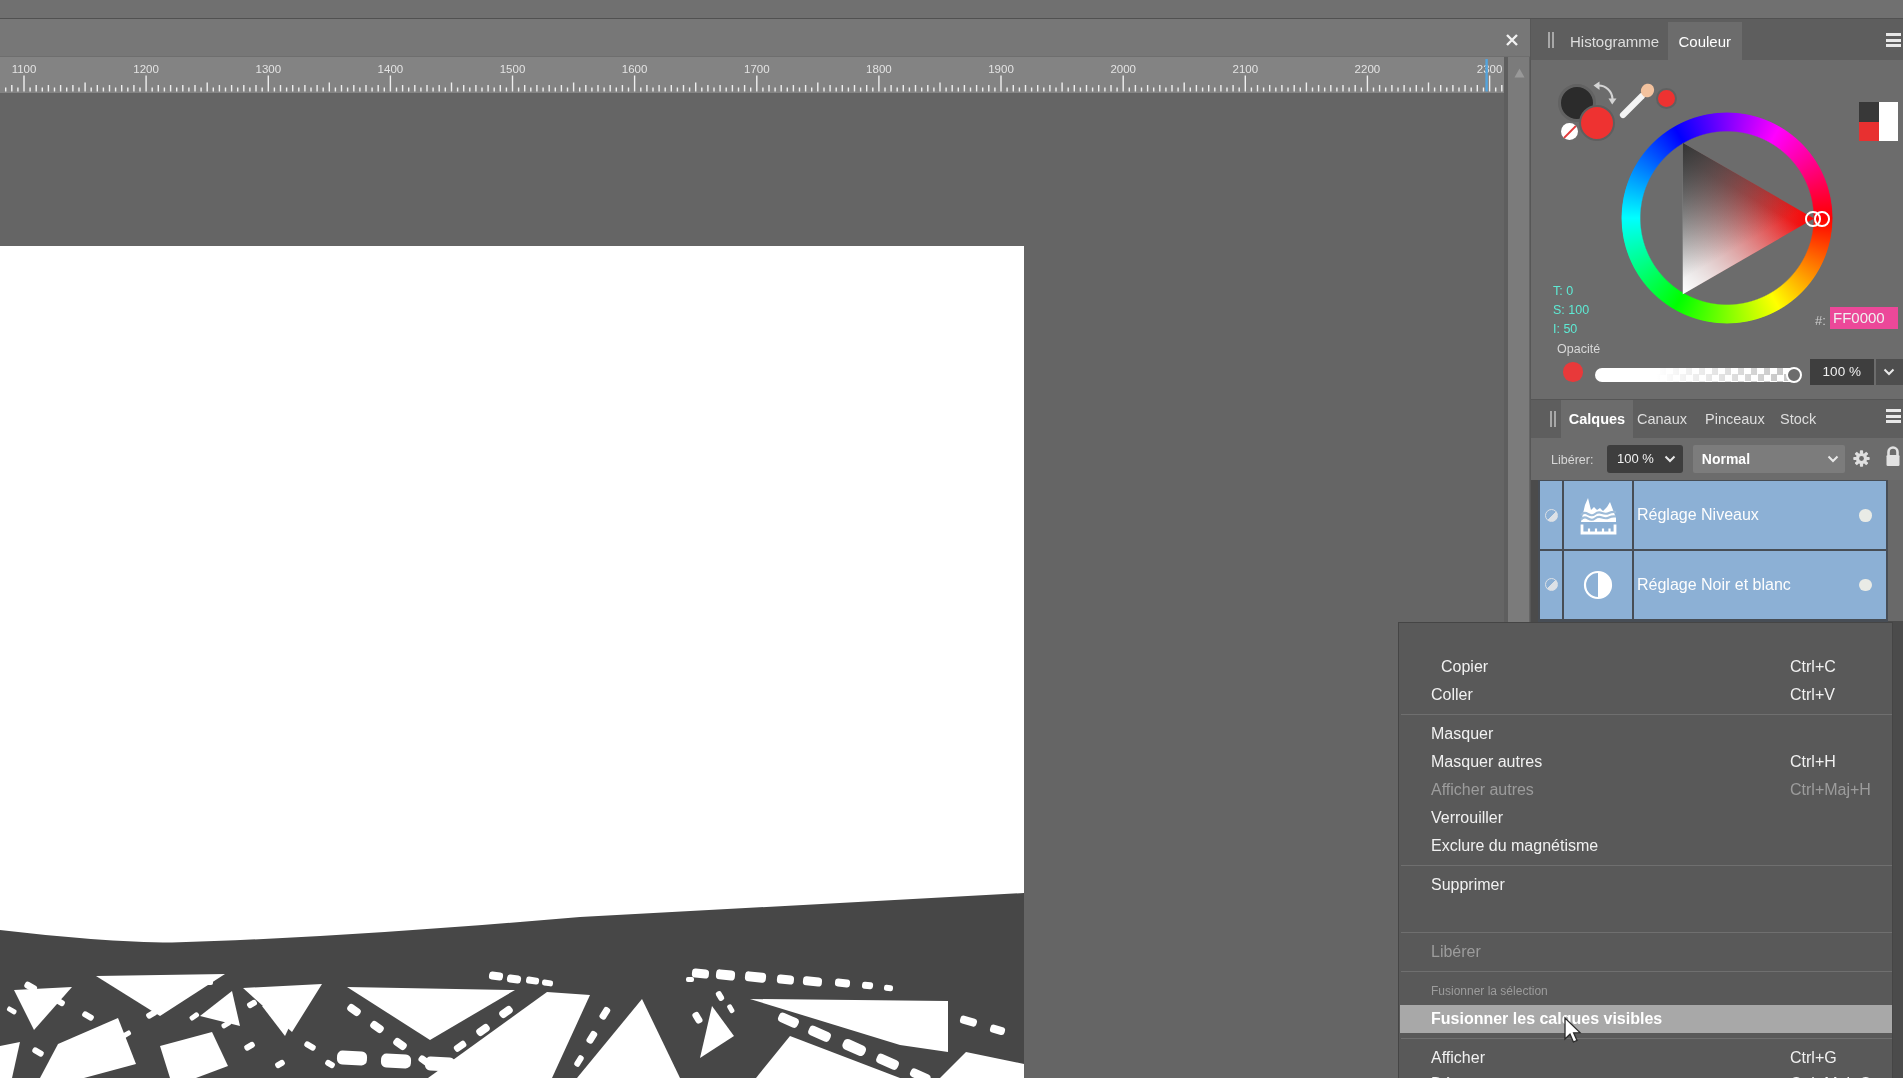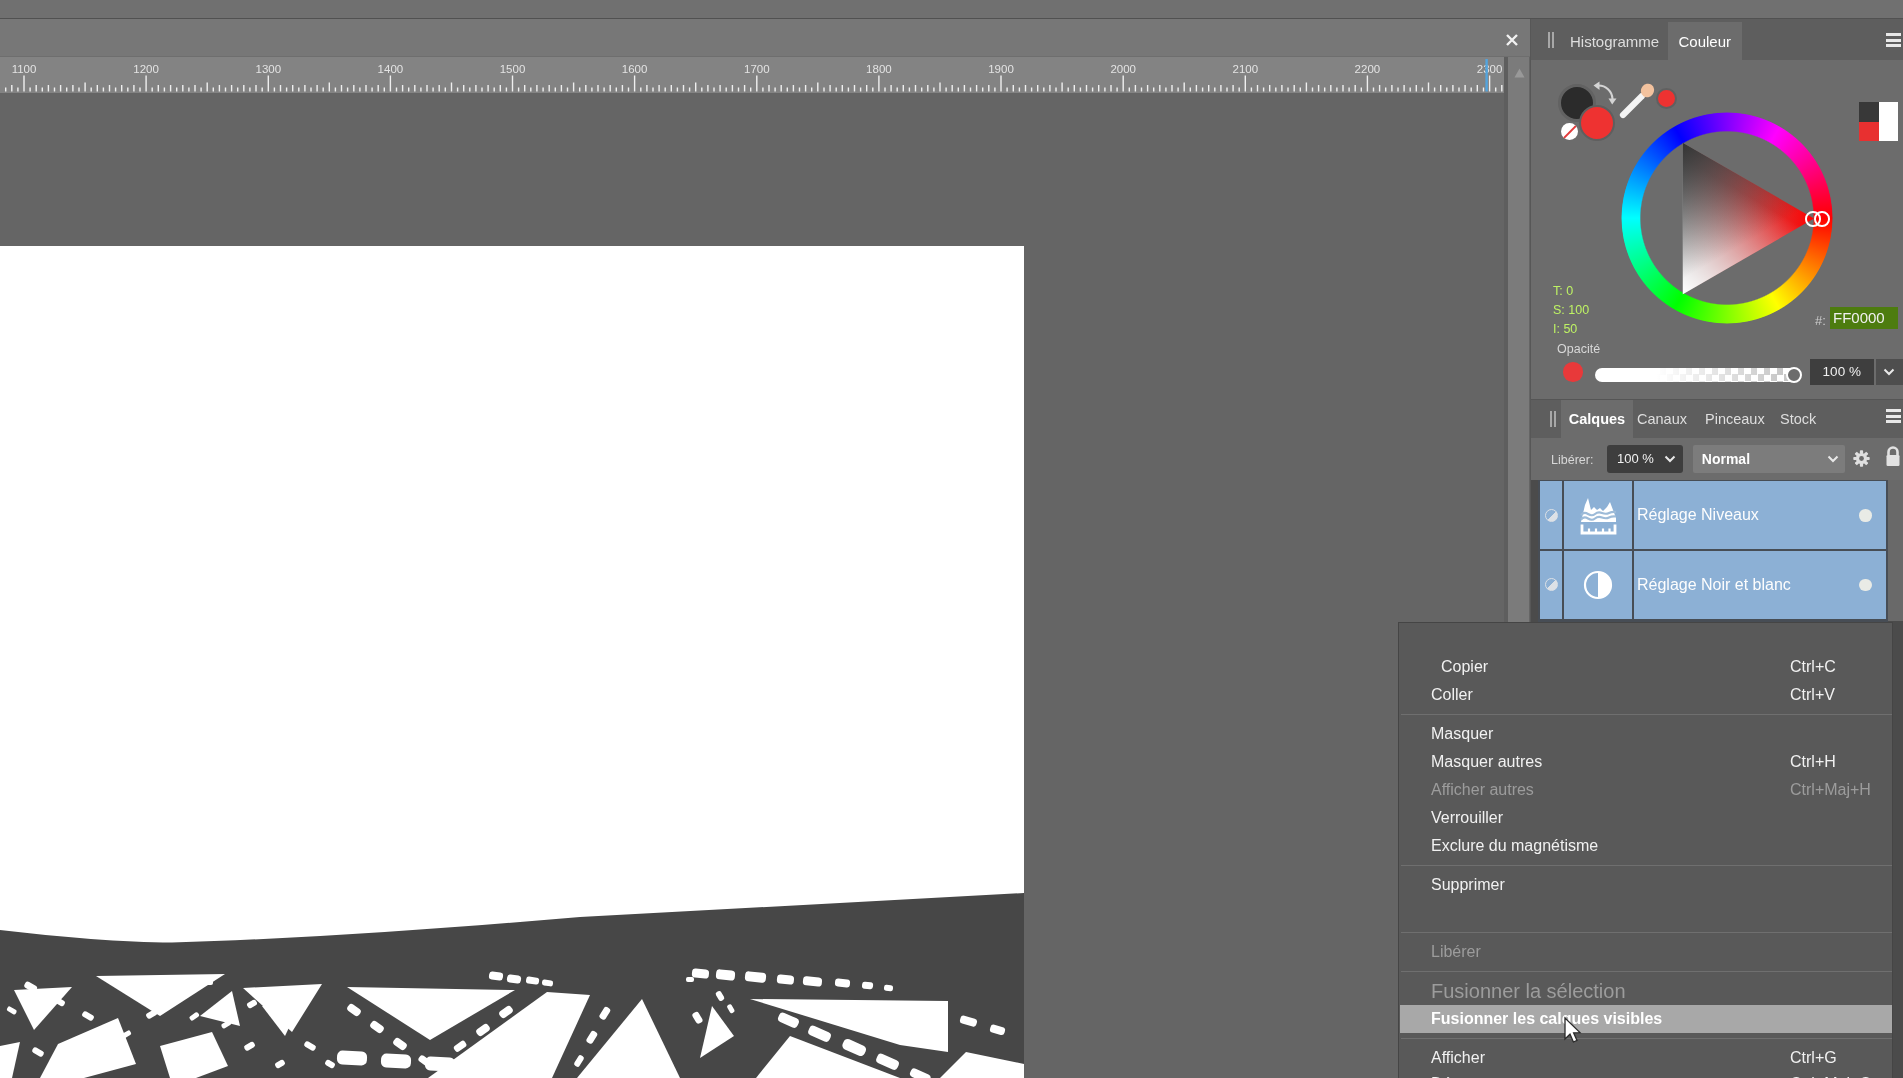--- a/index.html
+++ b/index.html
@@ -425,24 +425,24 @@
         <stop offset="0.9" stop-color="#333333" stop-opacity="0"></stop>
 </linearGradient>
 </defs>
 <polygon points="194.0,106.5 62.8,30.7 62.8,182.3" fill="url(#gs)"></polygon>
 <polygon points="194.0,106.5 62.8,30.7 62.8,182.3" fill="url(#gw)"></polygon>
 <polygon points="194.0,106.5 62.8,30.7 62.8,182.3" fill="url(#gb)"></polygon>
 </svg>
 <div class="a" style="left:1805px;top:211.2px;width:15.5px;height:15.5px;border-radius:50%;border:2.6px solid #ffffff;box-sizing:border-box"></div>
 <div class="a" style="left:1814.3px;top:211.2px;width:15.5px;height:15.5px;border-radius:50%;border:2.6px solid #ffffff;box-sizing:border-box"></div>
 
-<div class="a" style="left:1553px;top:282px;font-size:12.5px;color:#bef264;line-height:19px">T: 0<br>S: 100<br>I: 50</div>
+<div class="a" style="left:1553px;top:282px;font-size:12.5px;color:#5eead4;line-height:19px">T: 0<br>S: 100<br>I: 50</div>
 
 <div class="a" style="left:1815px;top:313px;font-size:13px;color:#cccccc">#:</div>
-<div class="a" style="left:1830px;top:306.5px;width:68px;height:22.5px;background:#4d7c0f;color:#f0f0f0;font-size:15px;line-height:22.5px">
+<div class="a" style="left:1830px;top:306.5px;width:68px;height:22.5px;background:#ec4899;color:#f0f0f0;font-size:15px;line-height:22.5px">
     <span style="position:absolute;left:3px">FF0000</span>
   </div>
 
 <div class="a" style="left:1557px;top:342px;font-size:12.5px;color:#d8d8d8">Opacité</div>
 <div class="a" style="left:1563px;top:362px;width:19.5px;height:19.5px;border-radius:50%;background:#e8393a"></div>
 <div class="a" style="left:1594.5px;top:367.5px;width:205px;height:14px;border-radius:7px;overflow:hidden;
 background-image:linear-gradient(to right,#ffffff 0%,#ffffff 30%,rgba(255,255,255,0) 92%),repeating-conic-gradient(#ffffff 0% 25%, #c7c7c7 0% 50%);
 background-size:100% 100%,13px 13px"></div>
 <div class="a" style="left:1786.2px;top:366.6px;width:16px;height:16px;border-radius:50%;border:2.5px solid #ffffff;background:#6c6c6c;box-sizing:border-box"></div>
 <div class="a" style="left:1810px;top:359px;width:63.5px;height:25.5px;background:#3e3e3e;color:#f0f0f0;font-size:13.5px;line-height:25.5px;text-align:center">100 %</div>
@@ -555,21 +555,21 @@
     </div>
     <div style="position:absolute;left:2px;top:242.7px;width:491px;height:1px;background:#6f6f6f"></div>
     <div style="position:absolute;left:1px;top:248.7px;width:493px;height:28.0px;color:#f1f1f1;font-size:16px;line-height:28.0px;">
       <span style="position:absolute;left:31px">Supprimer</span>
     </div>
     <div style="position:absolute;left:2px;top:309.7px;width:491px;height:1px;background:#6f6f6f"></div>
     <div style="position:absolute;left:1px;top:315.7px;width:493px;height:28.0px;color:#9c9c9c;font-size:16px;line-height:28.0px;">
       <span style="position:absolute;left:31px">Libérer</span>
     </div>
     <div style="position:absolute;left:2px;top:348.7px;width:491px;height:1px;background:#6f6f6f"></div>
-    <div style="position:absolute;left:1px;top:354.7px;width:493px;height:28.0px;color:#9c9c9c;font-size:20px;line-height:28.0px;">
+    <div style="position:absolute;left:1px;top:354.7px;width:493px;height:28.0px;color:#9c9c9c;font-size:12px;line-height:28.0px;">
       <span style="position:absolute;left:31px">Fusionner la sélection</span>
     </div>
     <div style="position:absolute;left:1px;top:382.7px;width:493px;height:28.0px;background:#a8a8a8;font-weight:bold;color:#ffffff;font-size:16px;line-height:28.0px;">
       <span style="position:absolute;left:31px">Fusionner les calques visibles</span>
     </div>
     <div style="position:absolute;left:2px;top:415.7px;width:491px;height:1px;background:#6f6f6f"></div>
     <div style="position:absolute;left:1px;top:421.7px;width:493px;height:28.0px;color:#f1f1f1;font-size:16px;line-height:28.0px;">
       <span style="position:absolute;left:31px">Afficher</span>
       <span style="position:absolute;left:390px">Ctrl+G</span>
     </div>

